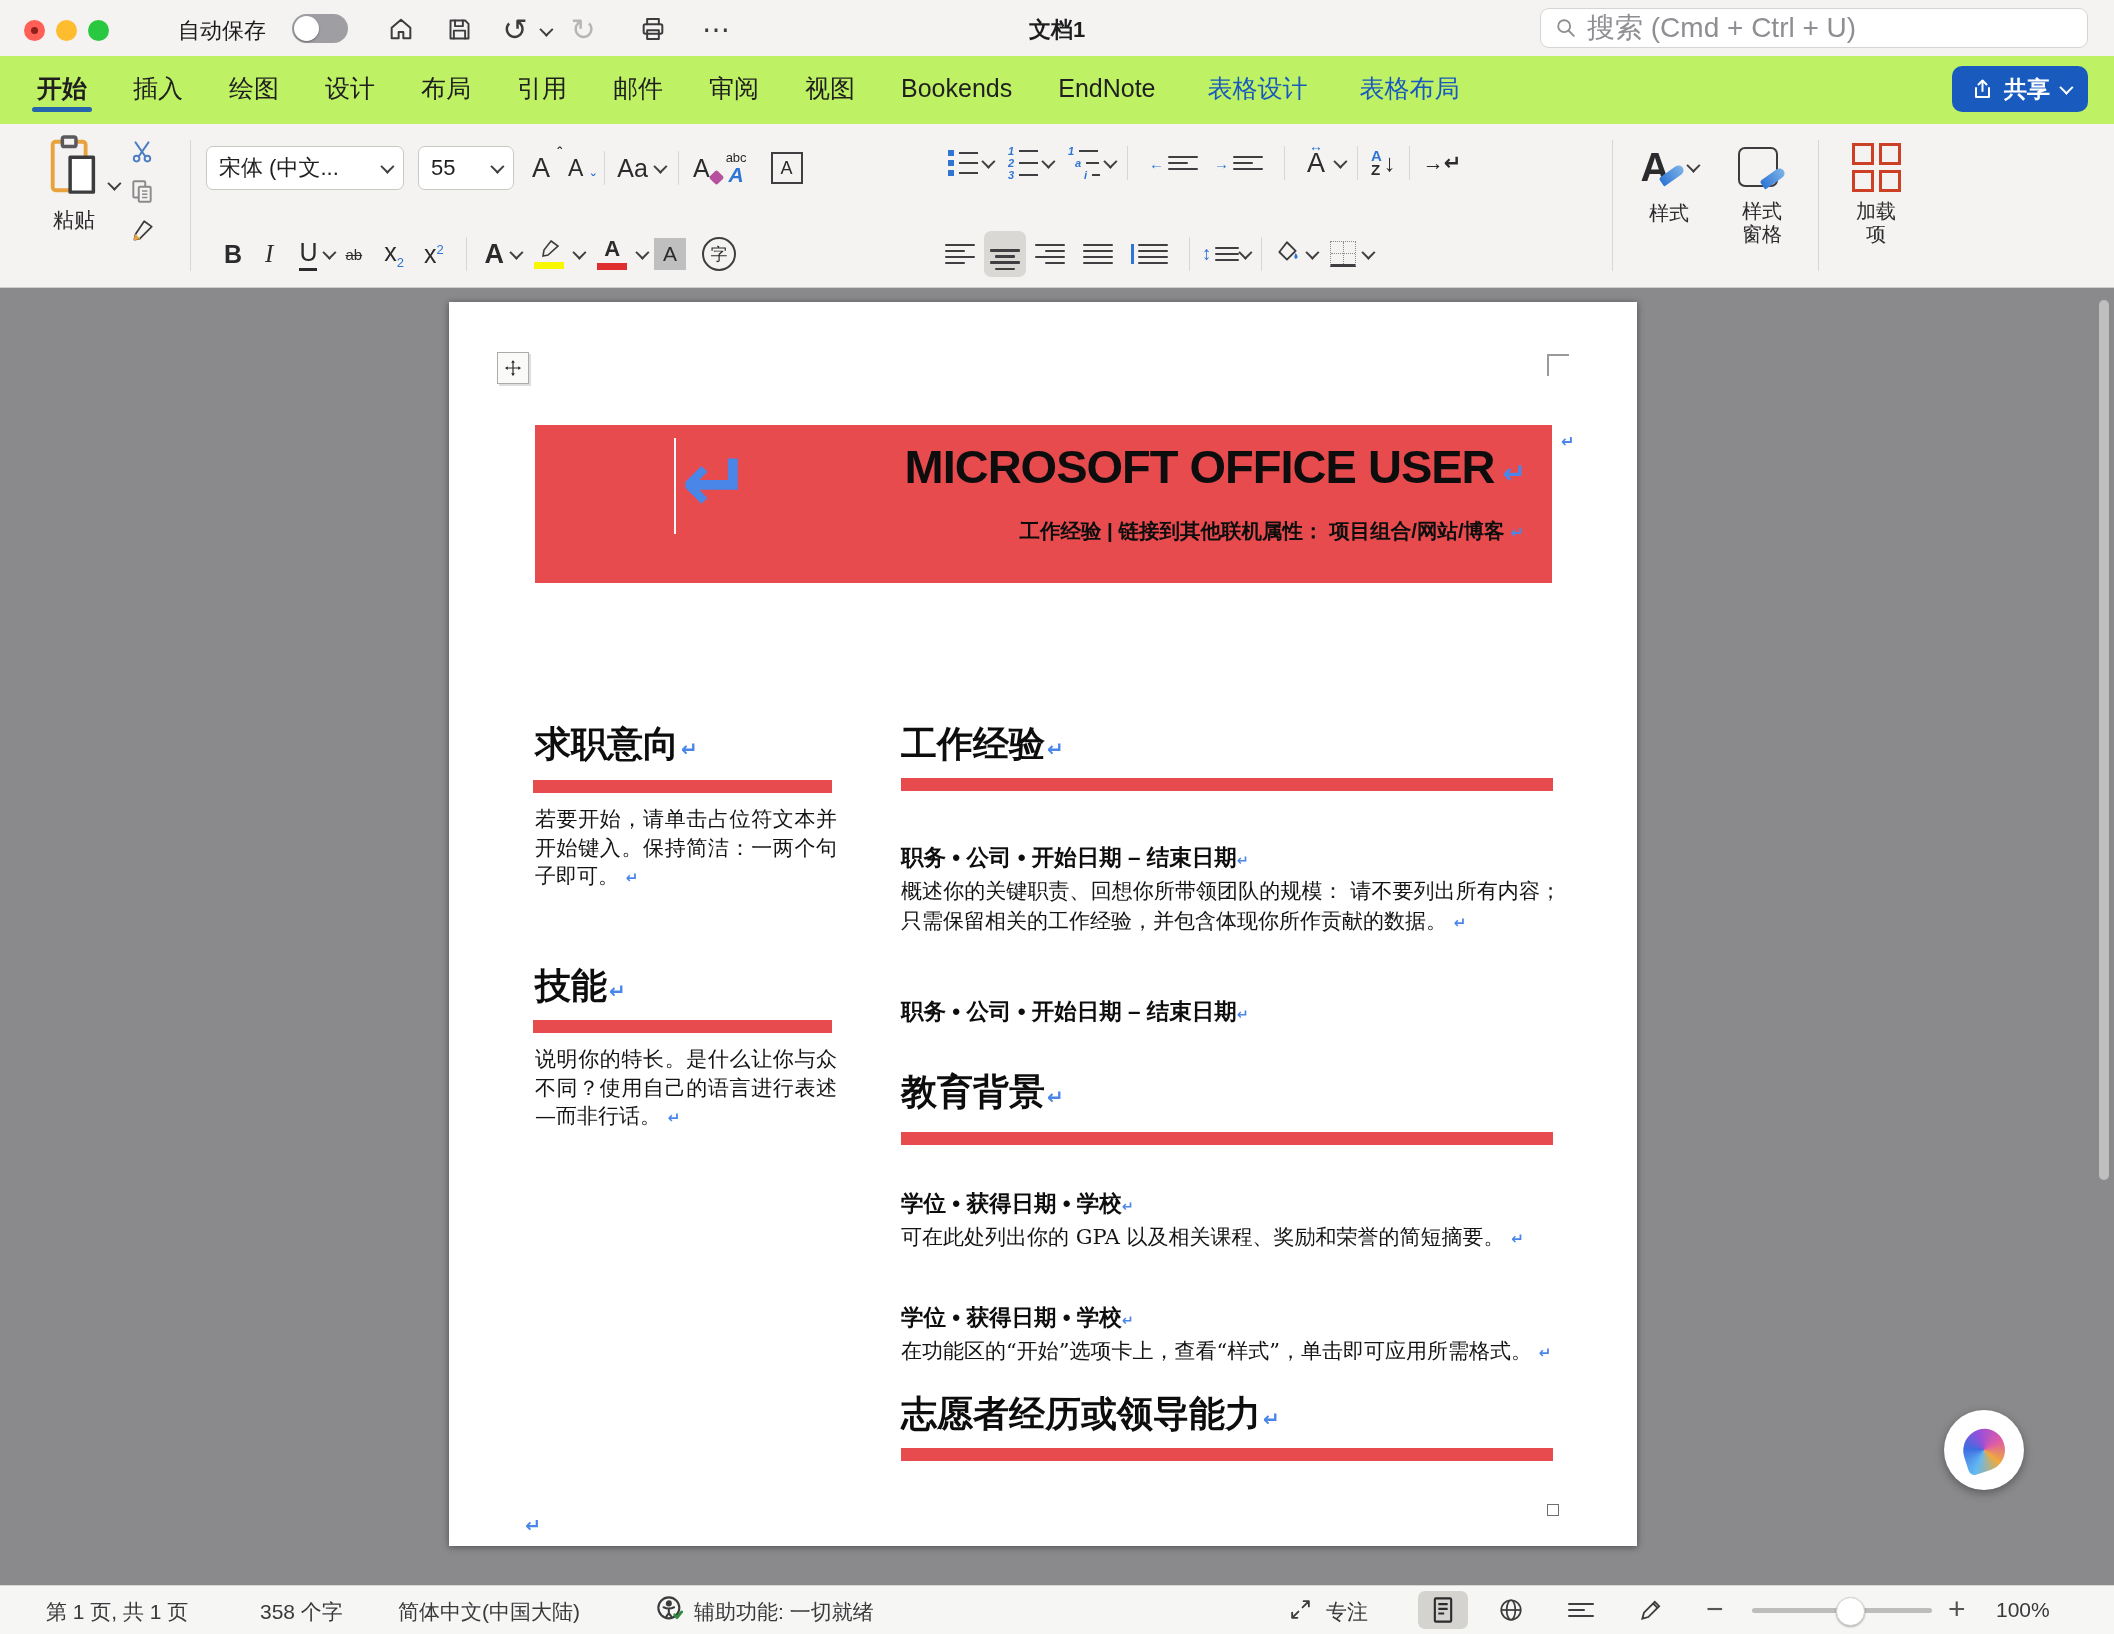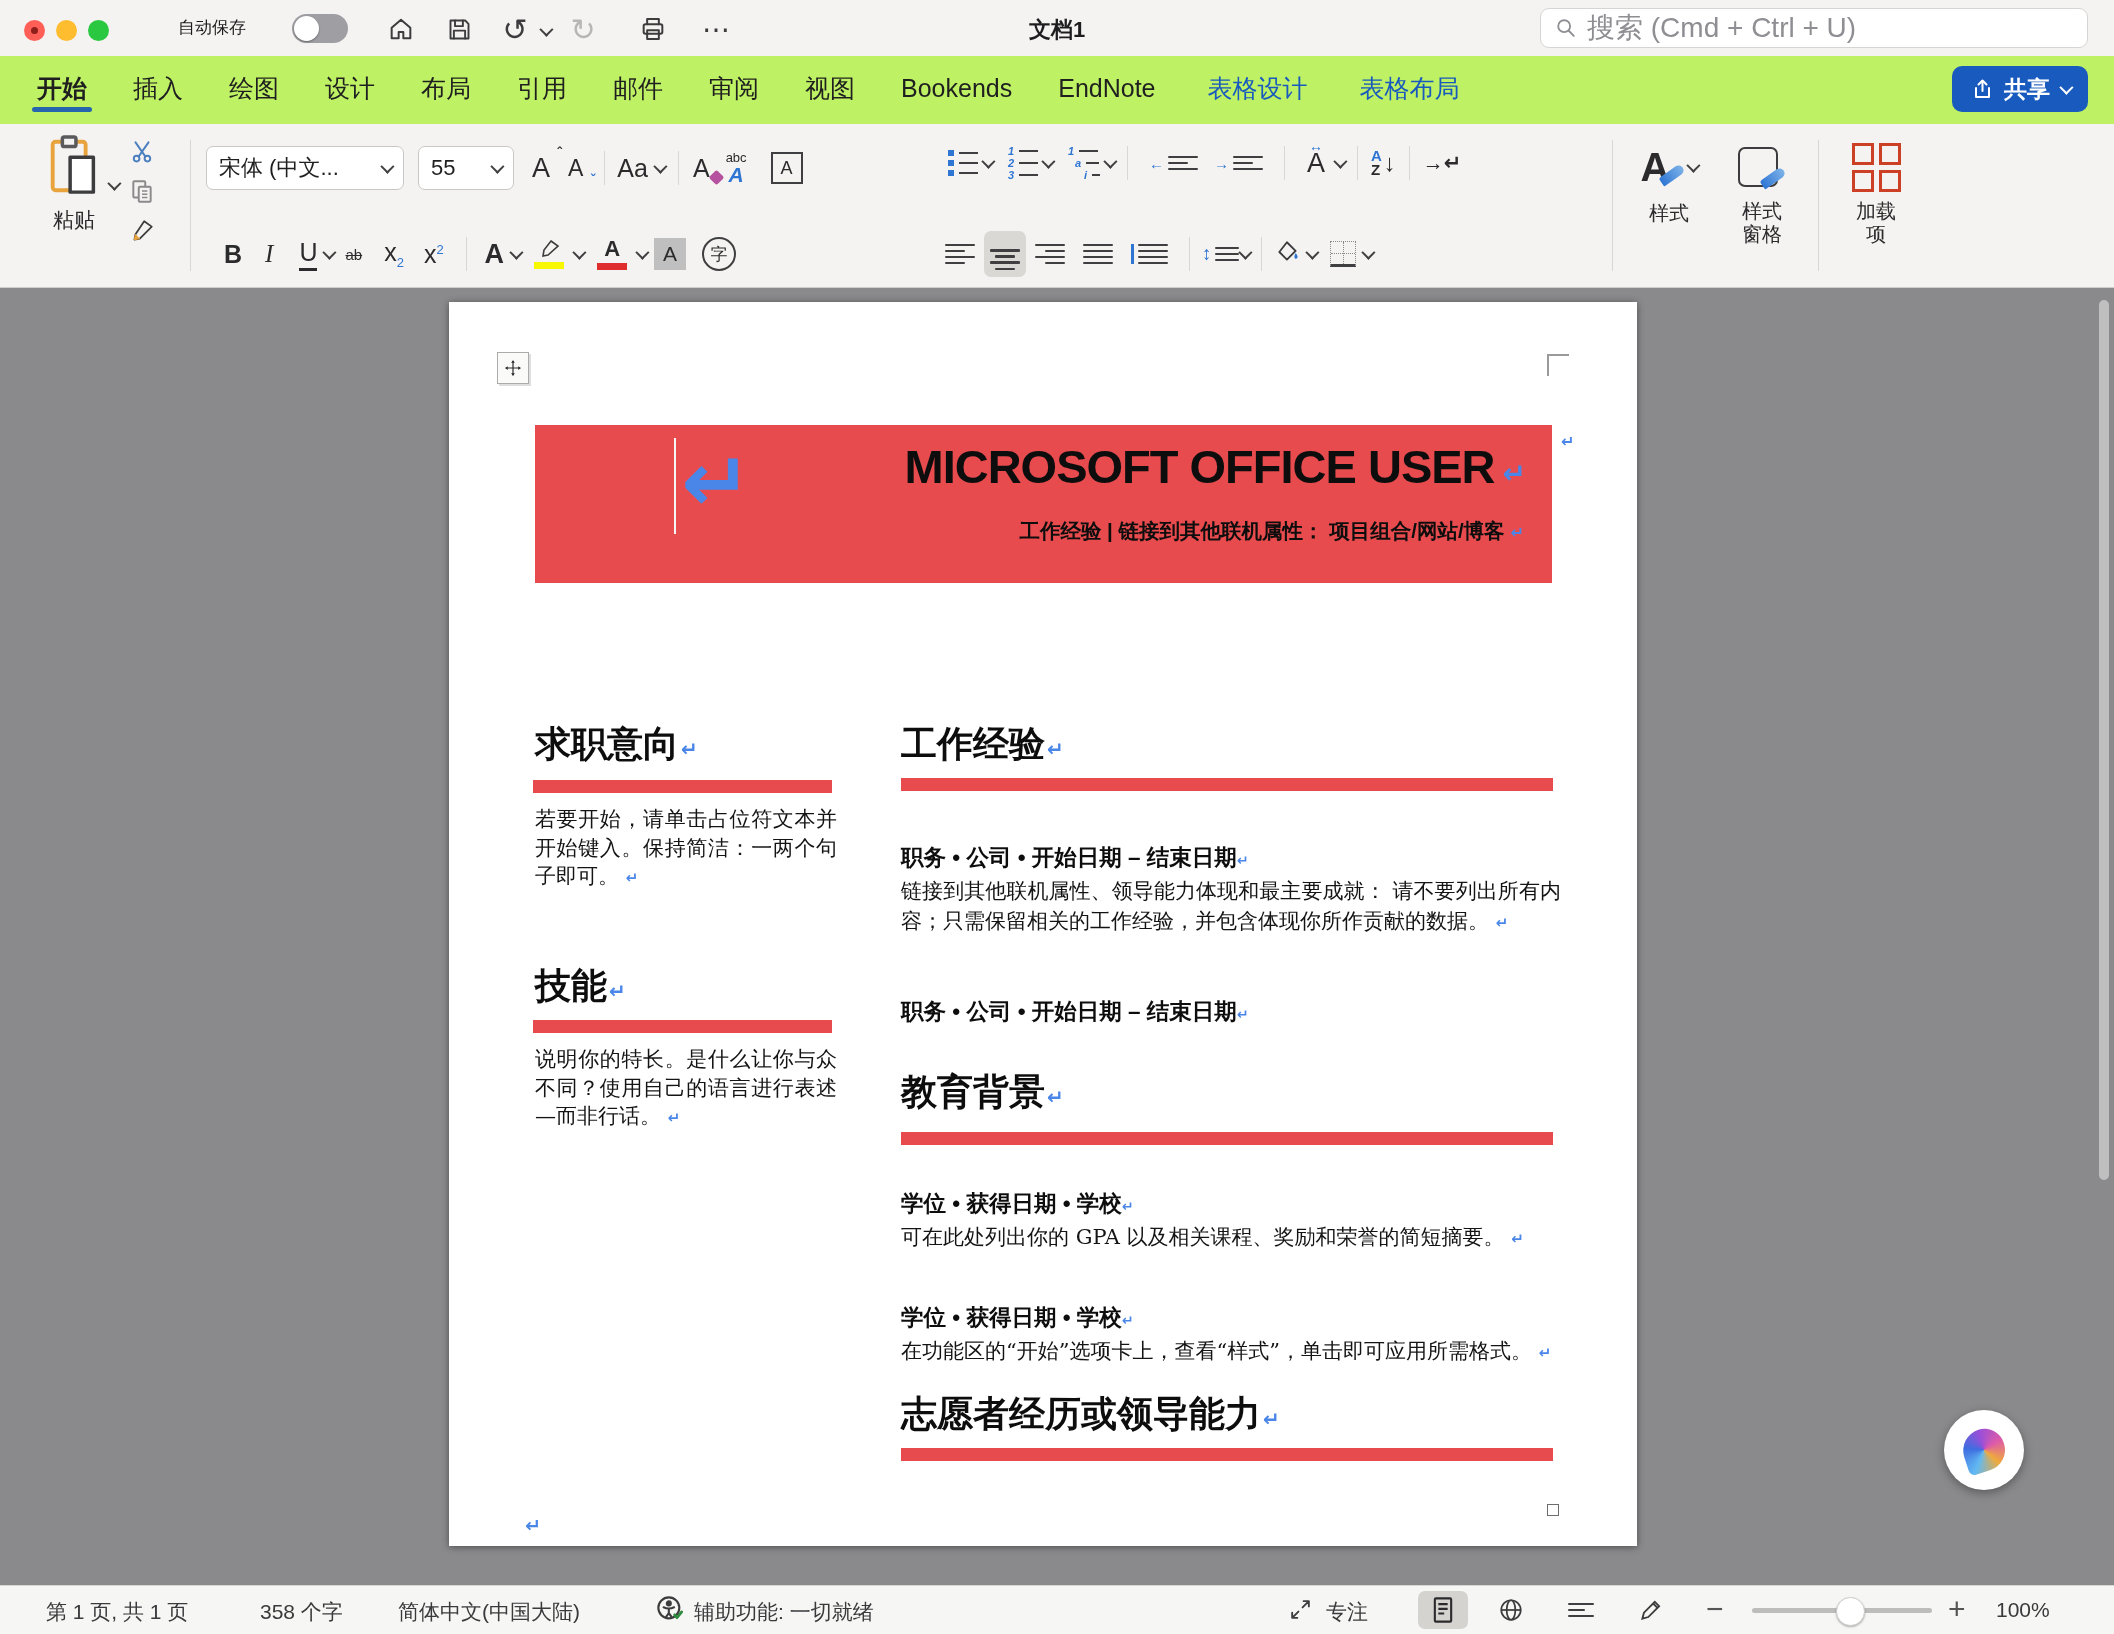--- a/index.html
+++ b/index.html
@@ -5,21 +5,21 @@
   html,body{margin:0;padding:0}
   body{width:2114px;height:1634px;position:relative;overflow:hidden;
        font-family:"Liberation Sans",sans-serif;background:#8A8A8C;-webkit-font-smoothing:antialiased}
   
   .titlebar{position:absolute;top:0;left:0;right:0;height:56px;background:#F4F3F1}
   .tl{position:absolute;top:20px;width:21px;height:21px;border-radius:50%}
   .tl.red{left:24px;background:#FF5F57}
   .tl.red::after{content:"";position:absolute;left:7px;top:7px;width:7px;height:7px;border-radius:50%;background:#8E1F1A}
   .tl.yel{left:56px;background:#FEBC2F}
   .tl.grn{left:88px;background:#2AC840}
-  .autosave{position:absolute;left:178px;top:16px;font-size:17px;color:#1d1d1f}
+  .autosave{position:absolute;left:178px;top:16px;font-size:22px;color:#1d1d1f}
   .toggle{position:absolute;left:292px;top:14px;width:56px;height:29px;border-radius:15px;background:#9E9EA3}
   .toggle .knob{position:absolute;left:2px;top:2px;width:25px;height:25px;border-radius:50%;background:#fff;box-shadow:0 1px 2px rgba(0,0,0,.35)}
   .tbtn{position:absolute;top:13px;width:34px;height:32px;display:flex;align-items:center;justify-content:center;color:#3c3c3e}
   .tbtn svg{stroke:#3c3c3e;fill:none;stroke-width:1.7;stroke-linecap:round;stroke-linejoin:round}
   .dim{opacity:.33}
   .doc-title{position:absolute;left:907px;top:15px;width:300px;text-align:center;font-size:22px;font-weight:700;color:#1d1d1f}
   .searchbox{position:absolute;left:1540px;top:8px;width:548px;height:40px;background:#fff;border:1px solid #D6D5D3;border-radius:9px;display:flex;align-items:center;gap:10px;padding:0 14px;box-sizing:border-box}
   .searchbox span{font-size:28px;color:#8E8E93}
   
   .tabbar{position:absolute;top:56px;left:0;right:0;height:68px;background:#bef264}
@@ -473,21 +473,21 @@
     <div class="rbar" style="left:84px;top:478px;width:299px"></div>
     <div class="body-p" style="left:86px;top:503px;width:302px"><span>若要开始，请单击占位符文本并开始键入。保持简洁：一两个句子即可。</span> <span class="pm">↵</span></div>
 
     <div class="h1" style="left:86px;top:660px"><span>技能</span><span class="pm">↵</span></div>
     <div class="rbar" style="left:84px;top:718px;width:299px"></div>
     <div class="body-p" style="left:86px;top:743px;width:302px"><span>说明你的特长。是什么让你与众不同？使用自己的语言进行表述—而非行话。</span> <span class="pm">↵</span></div>
 
     <div class="h1" style="left:452px;top:418px"><span>工作经验</span><span class="pm">↵</span></div>
     <div class="rbar" style="left:452px;top:476px;width:652px"></div>
     <div class="etitle" style="left:452px;top:540px"><span>职务 • 公司 • 开始日期 – 结束日期</span><span class="pm">↵</span></div>
-    <div class="body-p" style="left:452px;top:574px;width:660px;line-height:30px"><span>链接到其他联机属性、领导能力体现和最主要成就： 请不要列出所有内容；只需保留相关的工作经验，并包含体现你所作贡献的数据。</span> <span class="pm">↵</span></div>
+    <div class="body-p" style="left:452px;top:574px;width:660px;line-height:30px"><span>概述你的关键职责、回想你所带领团队的规模： 请不要列出所有内容；只需保留相关的工作经验，并包含体现你所作贡献的数据。</span> <span class="pm">↵</span></div>
     <div class="etitle" style="left:452px;top:694px"><span>职务 • 公司 • 开始日期 – 结束日期</span><span class="pm">↵</span></div>
 
     <div class="h1" style="left:452px;top:766px"><span>教育背景</span><span class="pm">↵</span></div>
     <div class="rbar" style="left:452px;top:830px;width:652px"></div>
     <div class="etitle" style="left:452px;top:886px"><span>学位 • 获得日期 • 学校</span><span class="pm">↵</span></div>
     <div class="body-p" style="left:452px;top:920px;width:680px;line-height:30px"><span>可在此处列出你的 GPA 以及相关课程、奖励和荣誉的简短摘要。</span> <span class="pm">↵</span></div>
     <div class="etitle" style="left:452px;top:1000px"><span>学位 • 获得日期 • 学校</span><span class="pm">↵</span></div>
     <div class="body-p" style="left:452px;top:1034px;width:680px;line-height:30px"><span>在功能区的“开始”选项卡上，查看“样式”，单击即可应用所需格式。</span> <span class="pm">↵</span></div>
 
     <div class="h1" style="left:452px;top:1088px"><span>志愿者经历或领导能力</span><span class="pm">↵</span></div>

